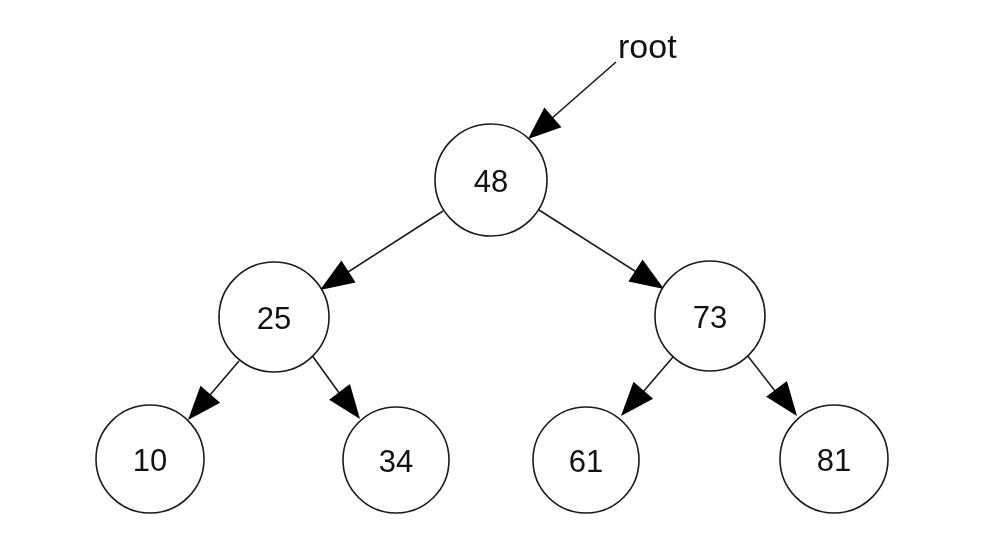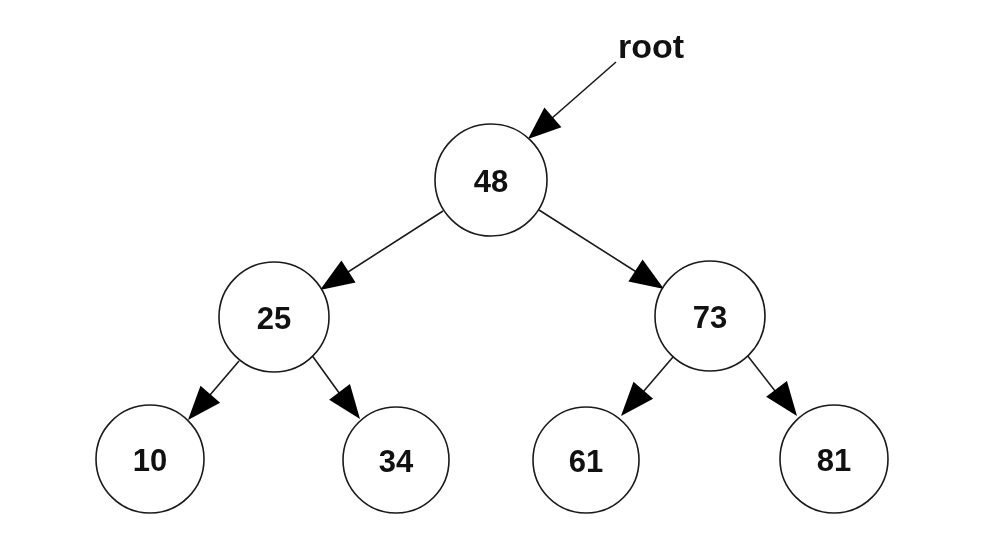--- a/index.html
+++ b/index.html
@@ -11,21 +11,20 @@
     width: 992px;
     height: 537px;
     font-family: "Liberation Sans", sans-serif;
     overflow: hidden;
   }
   #diagram-root {
     position: relative;
     width: 992px;
     height: 537px;
     background: #ffffff;
-    font-weight: bold;
   }
   svg#tree-svg {
     display: block;
     width: 992px;
     height: 537px;
     background: #ffffff;
   }
   .node-circle {
     fill: #ffffff;
     stroke: #1a1a1a;

